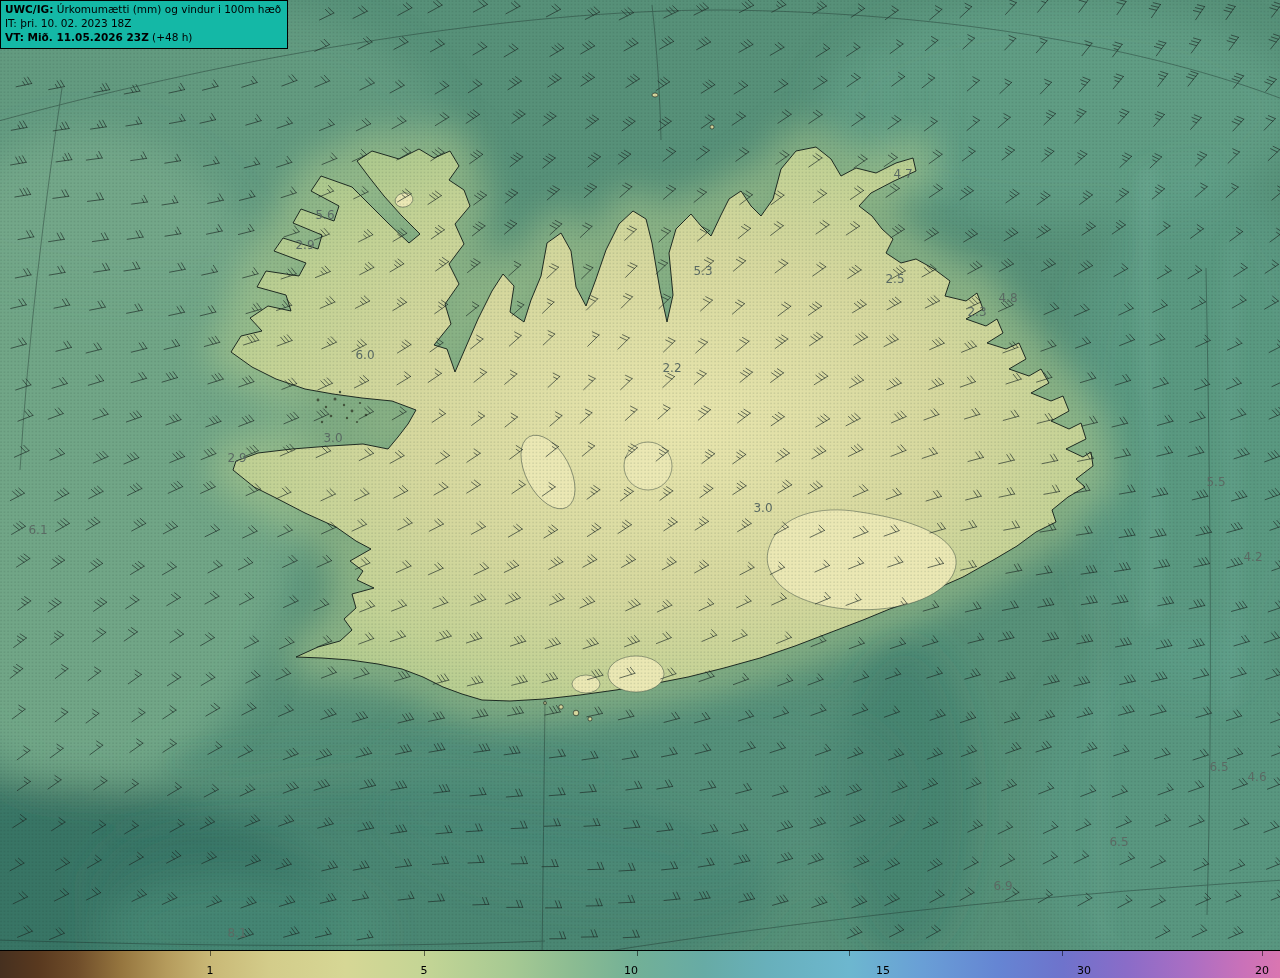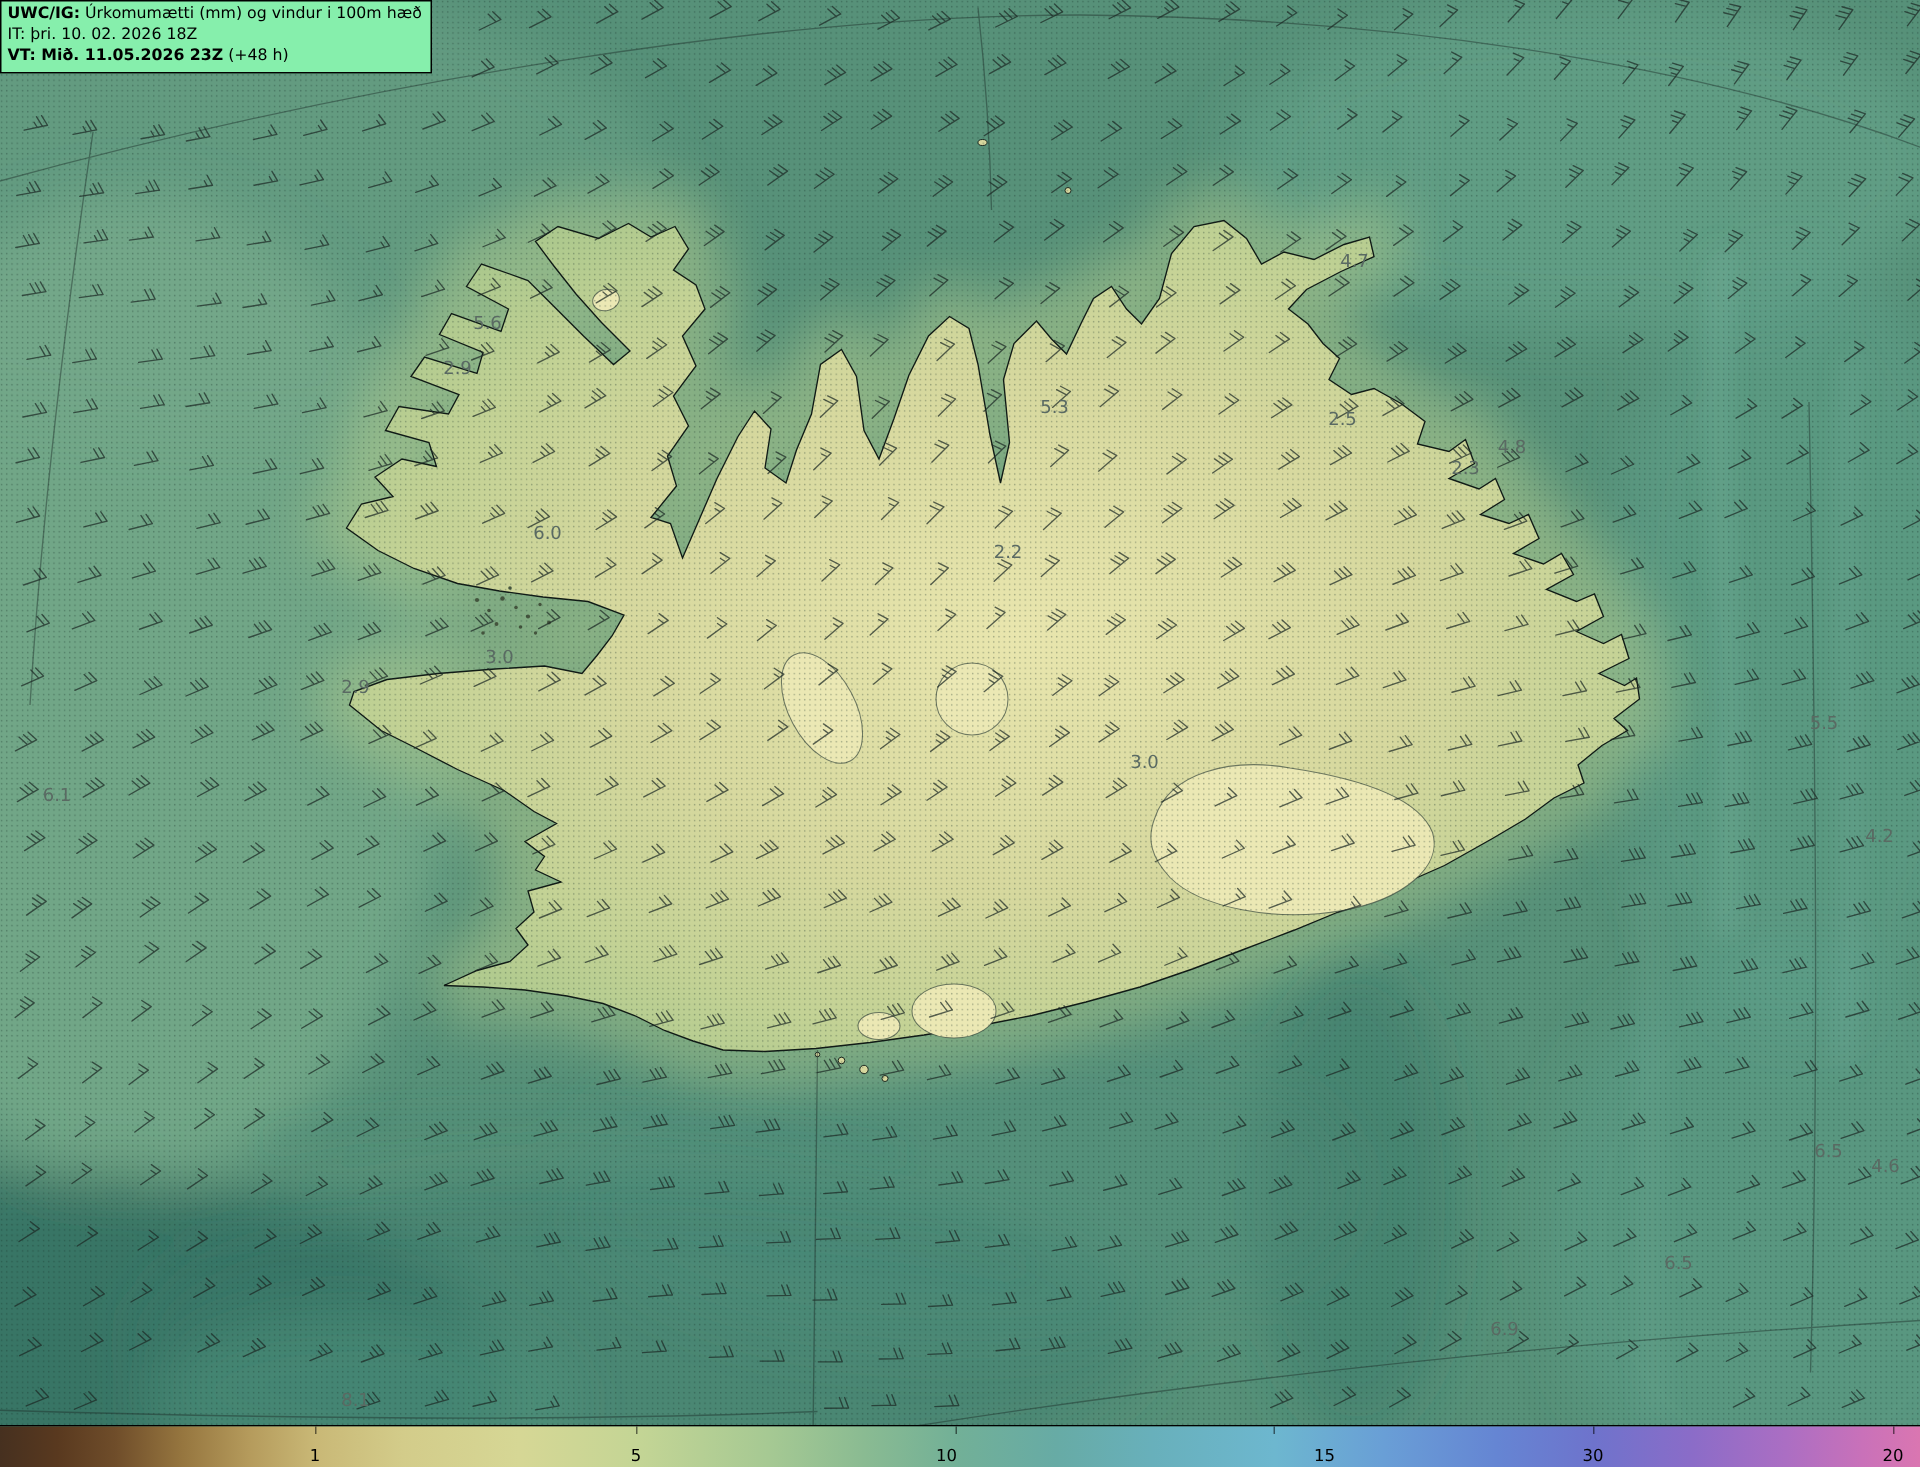--- a/index.html
+++ b/index.html
@@ -1,18 +1,18 @@
 <!DOCTYPE html>
 <html style="--sea-base: #579179; --sea-deep: #2e6e62; --sea-light: #8cbb95; --land-core: #e9e6ae; --land-mid: #d6d89e; --land-edge: #a9c78c; --coast-line: #101a16; --barb: #1d2a25; --label: #5a6a63; --graticule: #1c2d28; --glacier-fill: #ebe8b4; --glacier-stroke: #3a4a40;"><head>
 <meta charset="utf-8">
 <style>
   html,body{margin:0;padding:0;background:#fff}
   .stage{position:relative;width:1280px;height:978px;overflow:hidden;background:#579179;font-family:"DejaVu Sans",sans-serif}
   #map-svg{position:absolute;top:0;left:0;display:block}
-  .title-box{position:absolute;top:0;left:0;background:#86efac;border:1px solid #000;padding:2px 6px 3px 4px;font-size:10.5px;line-height:1.32;color:#000;white-space:nowrap;z-index:5}
+  .title-box{position:absolute;top:0;left:0;background:#14b8a6;border:1px solid #000;padding:2px 6px 3px 4px;font-size:10.5px;line-height:1.32;color:#000;white-space:nowrap;z-index:5}
   .title-box b{font-weight:bold}
   .colorbar{position:absolute;left:0;top:950px;width:1280px;height:28px;border-top:1px solid #000;box-sizing:border-box;z-index:5}
   .cb-grad{position:absolute;left:0;top:0;right:0;bottom:0}
   .cb-ticks{position:absolute;left:0;top:0;right:0;bottom:0}
   .cb-tick{position:absolute;bottom:1px;transform:translateX(-50%);font-size:11px;color:#000}
   .cb-tickmark{position:absolute;top:0;width:1px;height:5px;background:#00000088}
   .vlabel{font-size:12px;fill:var(--label,#5a6a63);text-anchor:middle;font-family:"DejaVu Sans",sans-serif}
 </style>
 </head>
 <body>
@@ -134,35 +134,35 @@
         <text x="1219" y="771" class="vlabel">6.5</text>
         <text x="1257" y="781" class="vlabel">4.6</text>
         <text x="1119" y="846" class="vlabel">6.5</text>
         <text x="1003" y="890" class="vlabel">6.9</text>
         <text x="237" y="937" class="vlabel">8.1</text>
       </g>
   </svg>
 
   <div class="title-box">
     <div><b>UWC/IG:</b><span> Úrkomumætti (mm) og vindur i 100m hæð</span></div>
-    <div>IT: þri. 10. 02. 2026 18Z</div>
+    <div>IT: þri. 10. 02. 2023 18Z</div>
     <div><b>VT: Mið. 11.05.2026 23Z</b><span> (+48 h)</span></div>
   </div>
 
   <div class="colorbar">
     <div class="cb-grad" style="background: linear-gradient(to right, rgb(70, 48, 31) 0%, rgb(89, 57, 31) 3%, rgb(111, 77, 42) 6%, rgb(150, 118, 63) 9.5%, rgb(181, 155, 92) 13%, rgb(201, 184, 118) 16.4%, rgb(211, 204, 138) 21%, rgb(214, 215, 149) 27%, rgb(196, 213, 149) 33.2%, rgb(166, 201, 147) 40%, rgb(138, 187, 146) 45%, rgb(114, 176, 151) 49.8%, rgb(103, 171, 165) 55%, rgb(104, 176, 187) 60%, rgb(109, 183, 207) 66.4%, rgb(105, 159, 214) 72%, rgb(101, 133, 211) 78%, rgb(110, 115, 204) 83%, rgb(138, 108, 200) 88%, rgb(171, 110, 195) 93%, rgb(201, 113, 185) 97%, rgb(218, 118, 177) 100%);"></div>
     <div class="cb-ticks">
         <div class="cb-tickmark" style="left: 210px;"></div>
         <div class="cb-tick" style="left: 210px;">1</div>
         <div class="cb-tickmark" style="left: 424px;"></div>
         <div class="cb-tick" style="left: 424px;">5</div>
         <div class="cb-tickmark" style="left: 637px;"></div>
         <div class="cb-tick" style="left: 631px;">10</div>
         <div class="cb-tickmark" style="left: 849px;"></div>
         <div class="cb-tick" style="left: 883px;">15</div>
         <div class="cb-tickmark" style="left: 1062px;"></div>
-        <div class="cb-tick" style="left: 1062px; margin-top: 25px;">30</div>
+        <div class="cb-tick" style="left: 1084px; margin-top: 25px;">30</div>
         <div class="cb-tickmark" style="left: 1262px;"></div>
         <div class="cb-tick" style="left: 1262px;">20</div>
       </div>
   </div>
 
 </div>
 
 </body></html>

